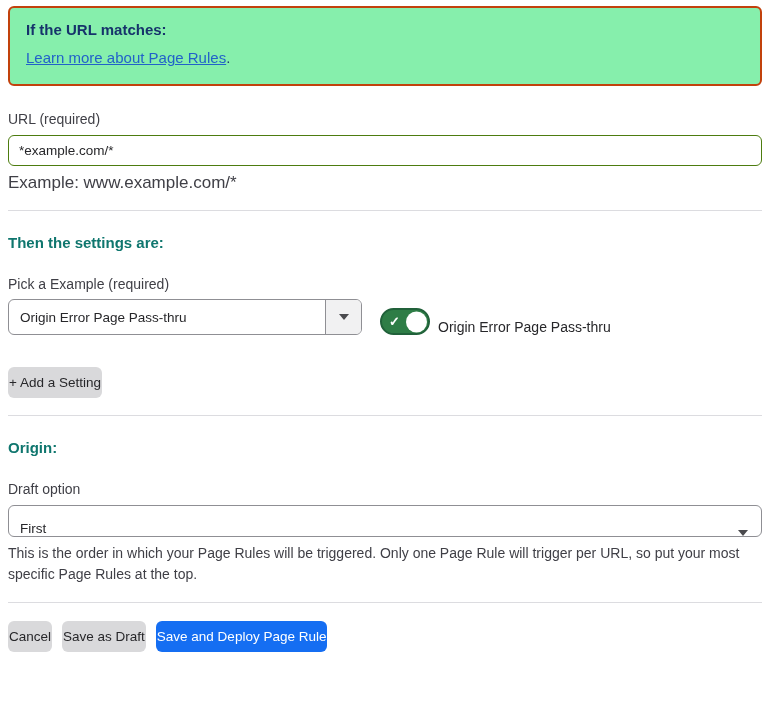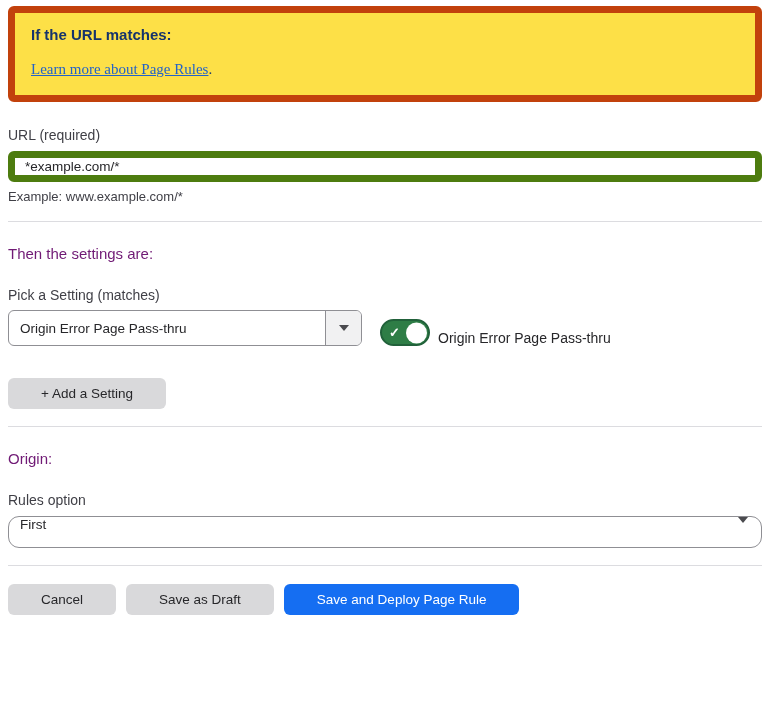--- a/index.html
+++ b/index.html
@@ -15,78 +15,78 @@
 
   .page-title {
     font-size: 20px;
     font-weight: 700;
     color: #27272a;
     letter-spacing: -0.2px;
     margin: 2px 0 15px 0;
   }
 
   .info-box {
-    background: #fde047;
-    border: 7px solid #c2410c;
+    background: #86efac;
+    border: 2px solid #c2410c;
     border-radius: 6px;
     padding: 13px 16px 14px 16px;
     color: #1e3c6e;
     font-size: 15px;
   }
   .info-box .info-heading {
     font-weight: 700;
     color: #16336b;
     margin-bottom: 7px;
   }
   .info-box .info-body {
     line-height: 24px;
     max-width: 720px;
   }
-  .info-box .info-link-line { margin-top: 14px; line-height: 24px; font-family: Liberation Serif, serif; }
+  .info-box .info-link-line { margin-top: 8px; line-height: 24px; }
   .info-box a.info-link {
     color: #2262c9;
     text-decoration: underline;
     cursor: pointer;
   }
 
   .field-label {
     font-size: 14px;
     color: #3f3f46;
     margin-top: 25px;
   }
   .text-input {
     display: block;
     width: 100%;
     height: 31px;
     margin-top: 8px;
-    border: 7px solid #4d7c0f;
+    border: 1px solid #4d7c0f;
     border-radius: 6px;
     padding: 0 10px;
     font-family: "Liberation Sans", sans-serif;
     font-size: 13.5px;
     color: #27272a;
     background: #ffffff;
     outline: none;
   }
   .helper-text {
-    font-size: 13px;
+    font-size: 17px;
     color: #3f3f46;
     margin-top: 7px;
   }
 
   hr.divider {
     border: none;
     border-top: 1px solid #dcdce0;
     margin-top: 17px;
   }
 
   .section-heading {
     font-size: 15px;
-    font-weight: 400;
-    color: #701a75;
+    font-weight: 700;
+    color: #0f766e;
     margin-top: 23px;
   }
 
   .picker-row {
     display: flex;
     align-items: flex-end;
     margin-top: 7px;
   }
   .dropdown {
     width: 354px;
@@ -156,44 +156,44 @@
     margin-left: 8px;
     font-size: 14px;
     color: #27272a;
   }
 
   .btn {
     display: inline-flex;
     align-items: center;
     justify-content: center;
     height: 31px;
-    padding: 0 33px;
+    padding: 0 1px;
     border: none;
     border-radius: 6px;
     background: #d9d9db;
     color: #27272a;
     font-family: "Liberation Sans", sans-serif;
     font-size: 13.5px;
     cursor: pointer;
   }
   .btn-primary {
     background: #156ef2;
     color: #ffffff;
   }
   .add-setting-btn { margin-top: 32px; }
 
   .select {
     margin-top: 8px;
     width: 100%;
     height: 32px;
     border: 1px solid #8f8f94;
-    border-radius: 11px;
-    background: #ffffff;
-    display: flex;
-    align-items: flex-start;
+    border-radius: 6px;
+    background: #ffffff;
+    display: flex;
+    align-items: flex-end;
     justify-content: space-between;
     padding: 0 13px 0 11px;
     font-size: 13.5px;
     color: #27272a;
     cursor: pointer;
   }
   .order-helper {
     font-size: 14px;
     color: #3f3f46;
     line-height: 21px;
@@ -220,21 +220,21 @@
   </div>
 
   <div class="field-label">URL (required)</div>
   <input type="text" class="text-input" value="*example.com/*" style="">
   <div class="helper-text">Example: www.example.com/*</div>
 
   <hr class="divider">
 
   <div class="section-heading">Then the settings are:</div>
 
-  <div class="field-label">Pick a Setting (matches)</div>
+  <div class="field-label">Pick a Example (required)</div>
 
   <div class="picker-row">
     <div class="dropdown">
       <div class="dropdown-value">Origin Error Page Pass-thru</div>
       <div class="dropdown-arrow">
         <span class="tri-down"></span>
       </div>
     </div>
     <div class="toggle">
       <span class="toggle-check">✓</span>
@@ -242,27 +242,28 @@
     </div>
     <div class="toggle-text">Origin Error Page Pass-thru</div>
   </div>
 
   <button class="btn add-setting-btn">+ Add a Setting</button>
 
   <hr class="divider">
 
   <div class="section-heading">Origin:</div>
 
-  <div class="field-label">Rules option</div>
+  <div class="field-label">Draft option</div>
 
   <div class="select">
     <span>First</span>
     <span class="tri-down"></span>
   </div>
 
+  <div class="order-helper">This is the order in which your Page Rules will be triggered. Only one Page Rule will trigger per URL, so put your most specific Page Rules at the top.</div>
 
   <hr class="divider">
 
   <div class="footer-actions">
     <button class="btn">Cancel</button>
     <button class="btn">Save as Draft</button>
     <button class="btn btn-primary">Save and Deploy Page Rule</button>
   </div>
 
 </div>

